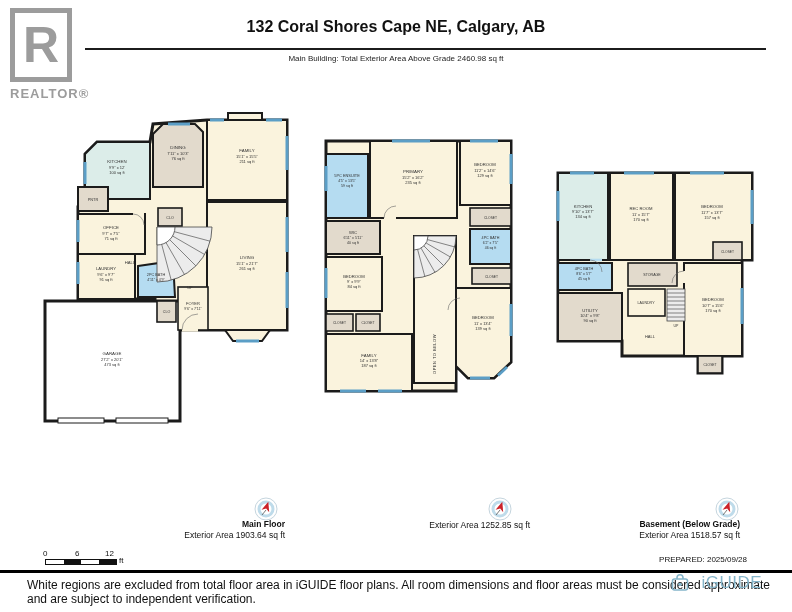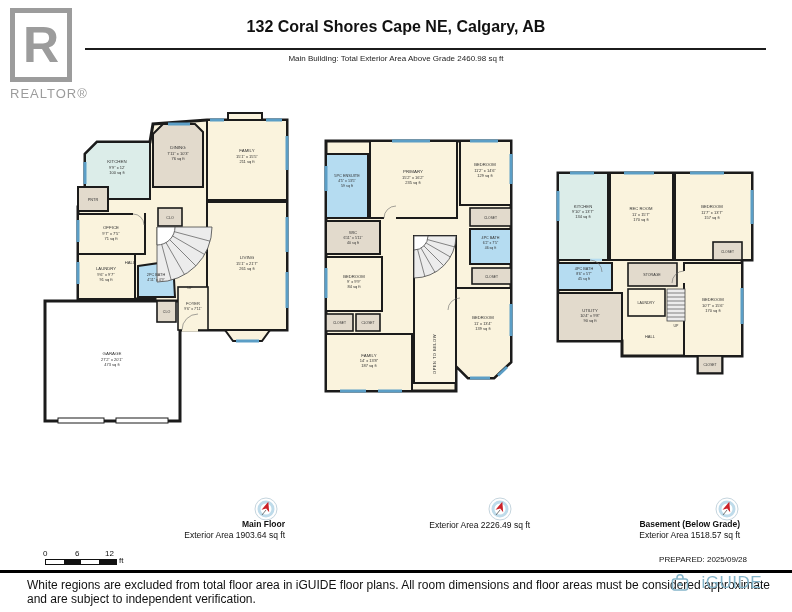--- a/index.html
+++ b/index.html
@@ -3,21 +3,21 @@
 <meta charset="utf-8">
 <style>
   html,body{margin:0;padding:0;background:#fff;}
   .page{position:relative;width:792px;height:612px;background:#fff;overflow:hidden;
         font-family:"Liberation Sans",sans-serif;color:#111;}
   
   .realtor-box{position:absolute;left:10px;top:8px;width:62px;height:74px;background:#9c9c9c;}
   .realtor-inner{position:absolute;left:5px;top:5px;right:5px;bottom:5px;background:#fff;
         display:flex;align-items:center;justify-content:center;}
   .realtor-r{font-size:50px;font-weight:bold;color:#9c9c9c;line-height:1;}
-  .realtor-word{position:absolute;left:10px;top:86px;font-size:13px;color:#9c9c9c;letter-spacing:1px;}
+  .realtor-word{position:absolute;left:10px;top:86px;font-size:13px;color:#9c9c9c;letter-spacing:1px;font-weight:bold;}
   .title{position:absolute;left:0;right:0;top:18px;text-align:center;font-size:16px;font-weight:bold;}
   .title-rule{position:absolute;left:85px;right:26px;top:48px;height:2px;background:#1c1c1c;}
   .subtitle{position:absolute;left:0;right:0;top:54px;text-align:center;font-size:8px;color:#222;}
   
   .plan{position:absolute;}
   .plan text{fill:#333;}
   
   .caption{position:absolute;top:519px;width:220px;text-align:right;}
   .cap-title{font-size:8.5px;font-weight:bold;}
   .cap-area{font-size:8.5px;margin-top:1px;}
@@ -300,21 +300,21 @@
     <circle cx="13" cy="13" r="5.5" fill="#ffffff"></circle>
     <line x1="9" y1="19" x2="13" y2="14" stroke="#555" stroke-width="0.8"></line>
     <polygon points="13,5.5 17,15 13,12.5 9,15" transform="rotate(18 13 13)" fill="#cc2229"></polygon>
   </svg>
 
   <div class="caption" style="left:65px">
     <div class="cap-title">Main Floor</div>
     <div class="cap-area">Exterior Area 1903.64 sq ft</div>
   </div>
   <div class="caption" style="left:310px">
-    <div class="cap-area">Exterior Area 2226.49 sq ft</div>
+    <div class="cap-area">Exterior Area 1252.85 sq ft</div>
   </div>
   <div class="caption" style="left:520px">
     <div class="cap-title">Basement (Below Grade)</div>
     <div class="cap-area">Exterior Area 1518.57 sq ft</div>
   </div>
 
   <div class="scalebar">
     <span class="sb-num" style="left:0px">0</span>
     <span class="sb-num" style="left:32px">6</span>
     <span class="sb-num" style="left:62px">12</span>

